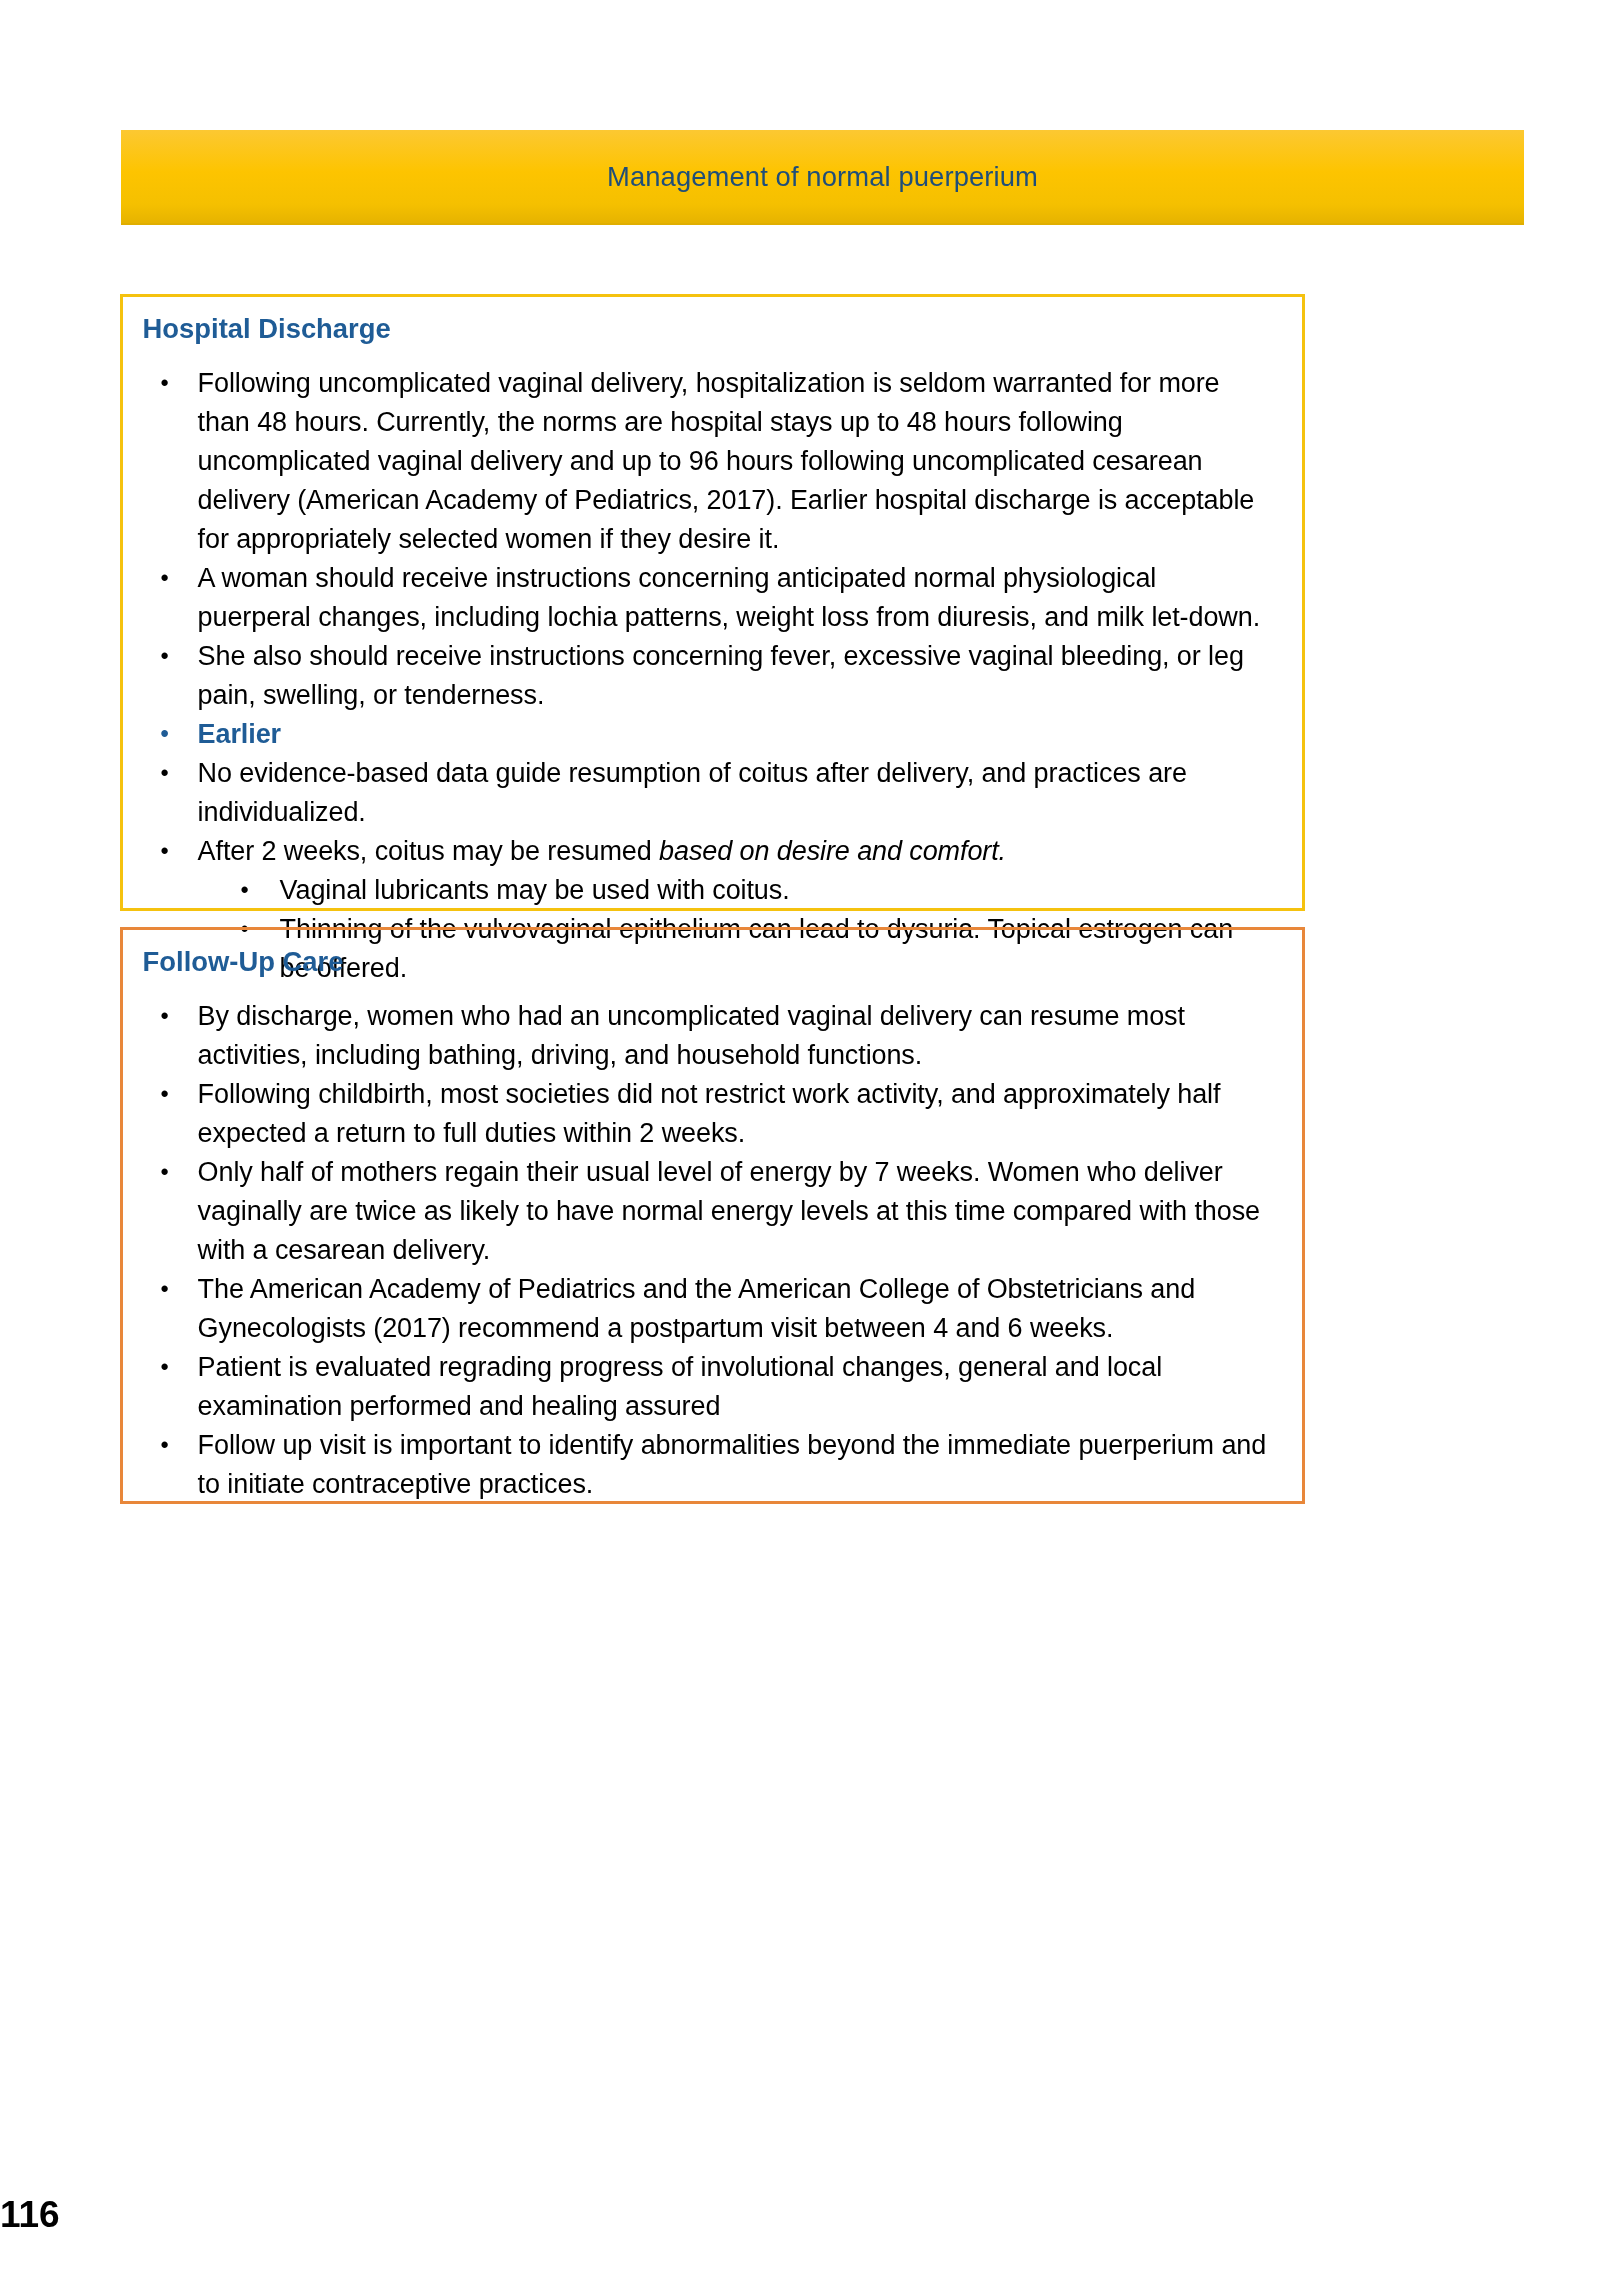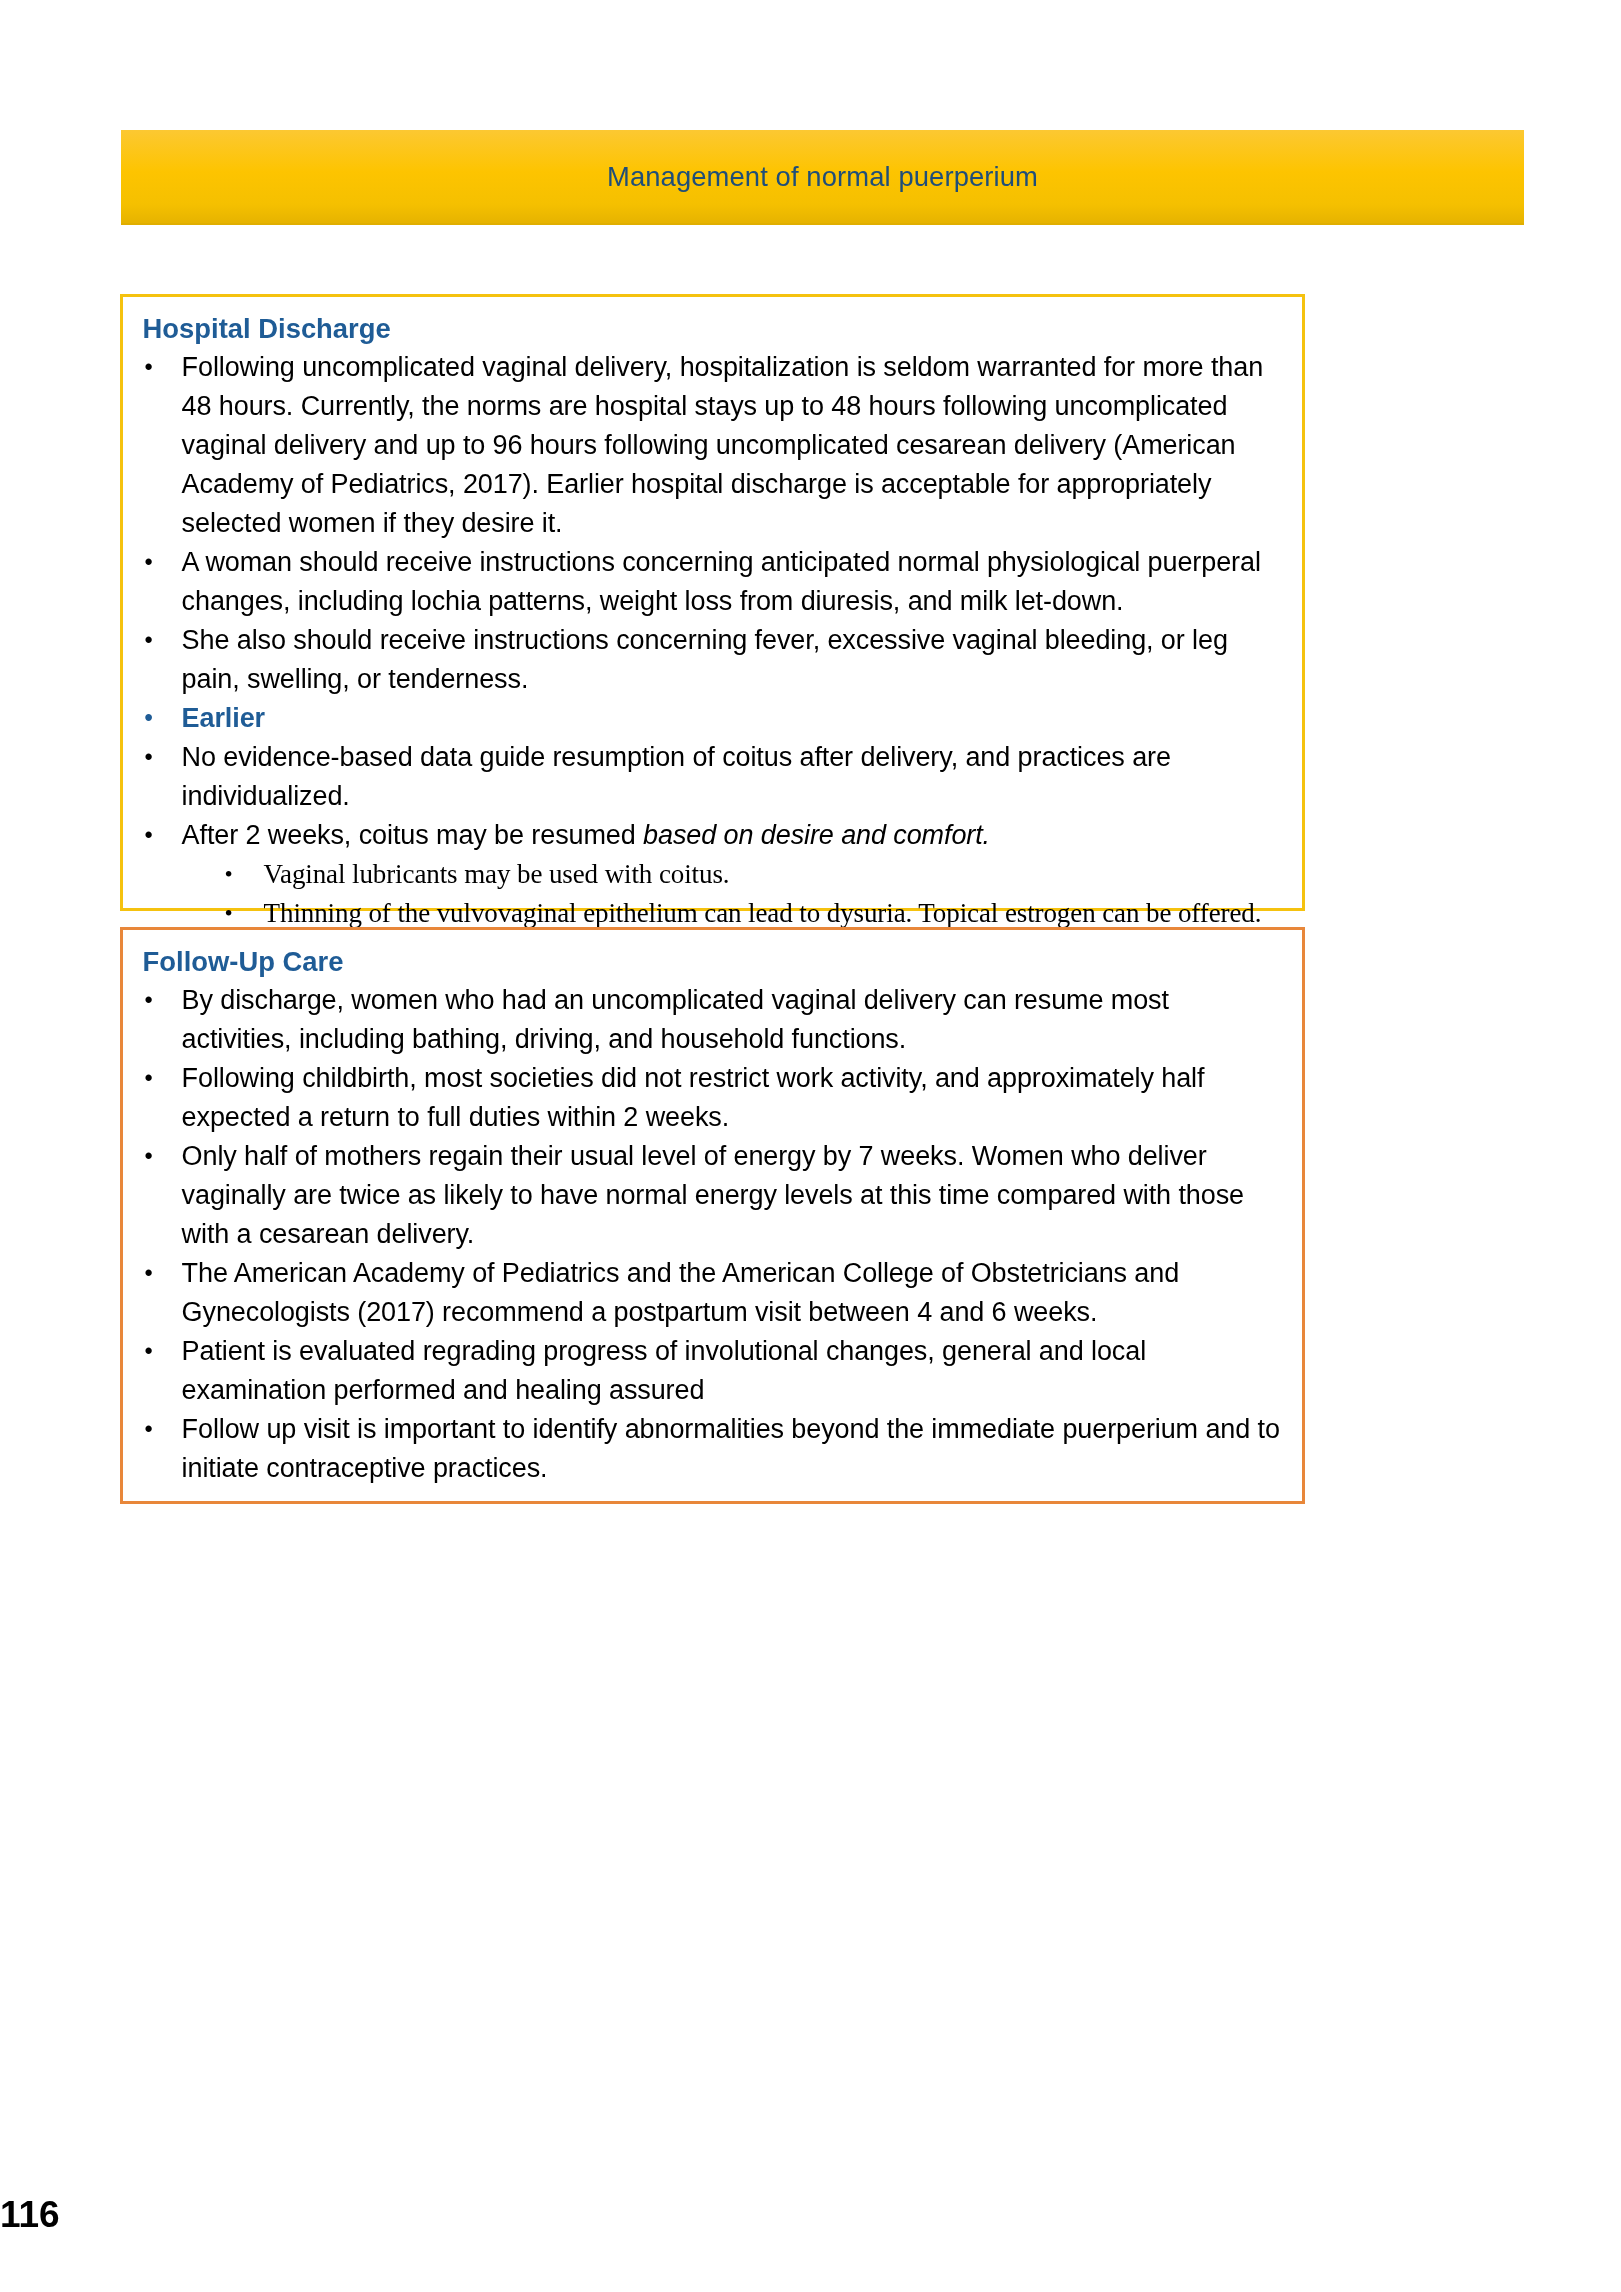--- a/index.html
+++ b/index.html
@@ -53,21 +53,21 @@
     .heading {
       color: #1f5c96;
       font-weight: bold;
       font-size: 27.4px;
       line-height: 39px;
       margin: 0;
       padding-top: 2px;
     }
     ul.bullets {
       list-style: none;
-      margin: 0;
+      margin: 16px;
       padding: 0;
     }
     ul.bullets > li {
       position: relative;
       padding-left: 39px;
       font-size: 27px;
       line-height: 39px;
       letter-spacing: -0.1px;
     }
     ul.bullets > li::before {
@@ -79,21 +79,20 @@
     }
     ul.bullets > li.sub-heading {
       color: #1f5c96;
       font-weight: bold;
     }
     ul.bullets > li.sub-heading::before {
       color: #1f5c96;
     }
     ul.bullets > li.level2 {
       padding-left: 121px;
-      font-family: Liberation Serif, serif;
     }
     ul.bullets > li.level2::before {
       left: 82px;
     }
     .italic {
       font-style: italic;
     }
     .page-number {
       position: absolute;
       left: 0;

